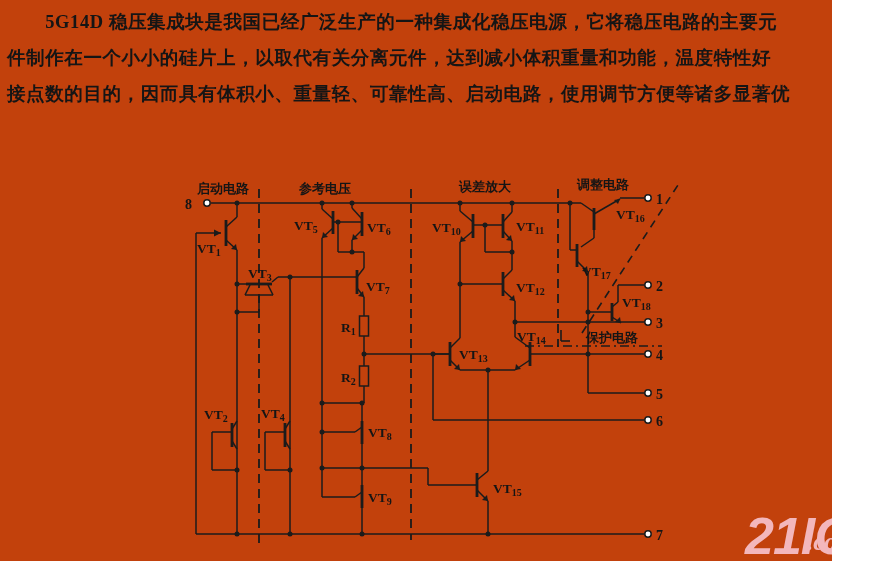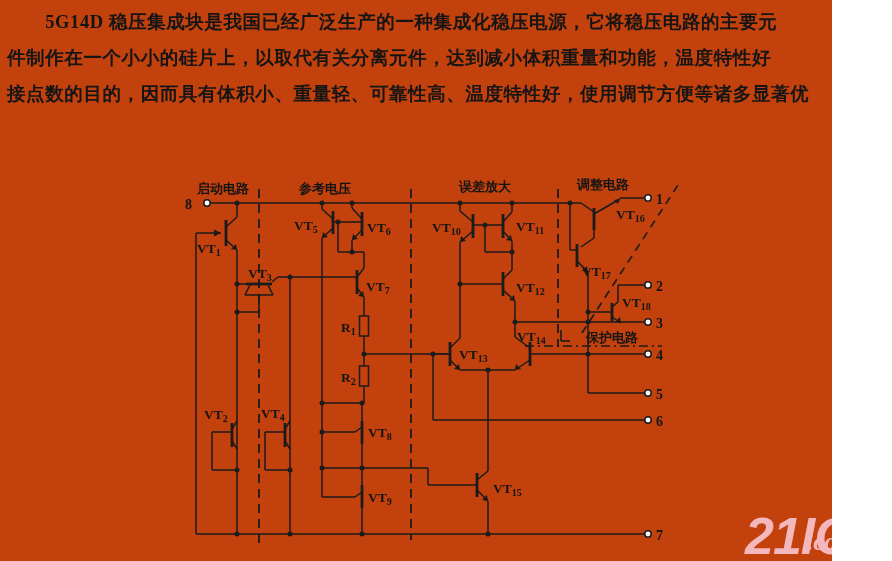--- a/index.html
+++ b/index.html
@@ -21,21 +21,21 @@
               font-family:"Liberation Serif","DejaVu Serif",serif;}
 </style>
 </head>
 <body>
 
 <div class="page">
 
   <div class="intro">
     <div class="line">　　5G14D 稳压集成块是我国已经广泛生产的一种集成化稳压电源，它将稳压电路的主要元</div>
     <div class="line">件制作在一个小小的硅片上，以取代有关分离元件，达到减小体积重量和功能，温度特性好</div>
-    <div class="line">接点数的目的，因而具有体积小、重量轻、可靠性高、温度特性好，使用调节方便等诸多显著优</div>
+    <div class="line">接点数的目的，因而具有体积小、重量轻、可靠性高、启动电路，使用调节方便等诸多显著优</div>
   </div>
 
   <svg width="892" height="561" viewBox="0 0 892 561" style="position:absolute;left:0;top:0">
 
     <g stroke="#1b1b1b" stroke-width="1.8" stroke-dasharray="9 6">
       <line x1="259" y1="189" x2="259" y2="548"></line>
       <line x1="411" y1="189" x2="411" y2="540"></line>
       <line x1="558" y1="189" x2="558" y2="347"></line>
     </g>
 

